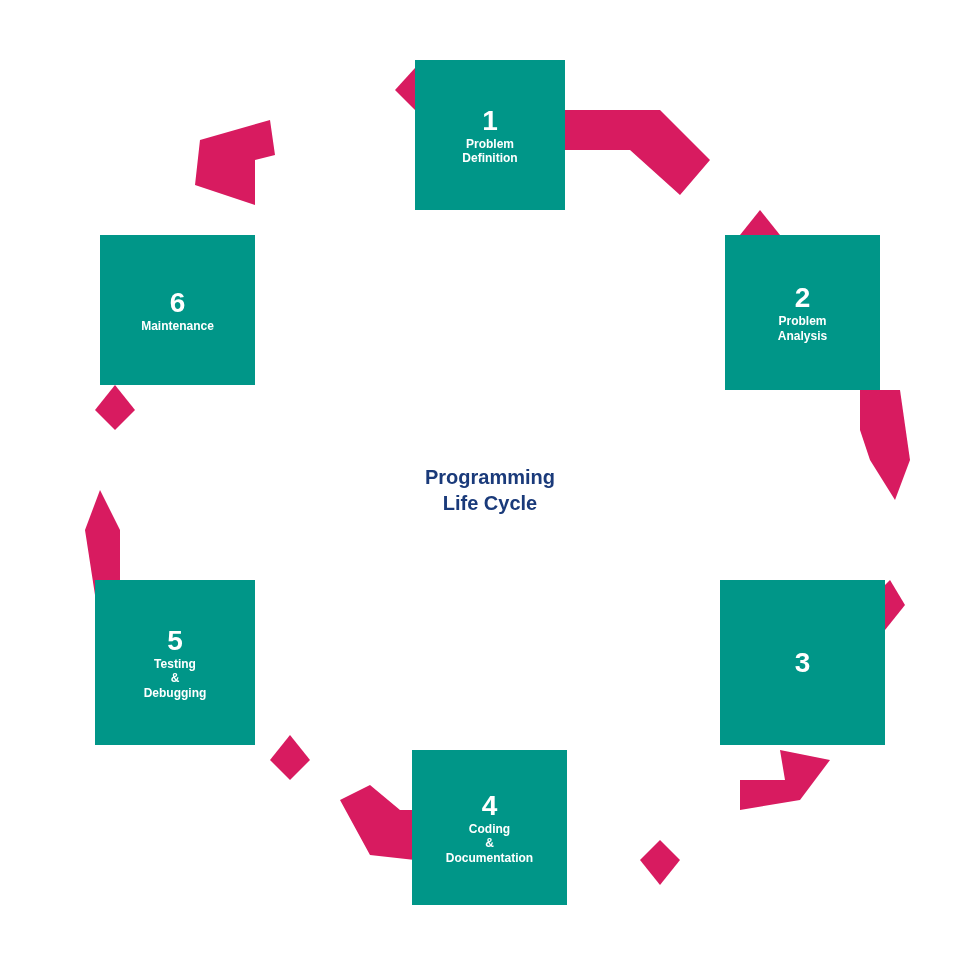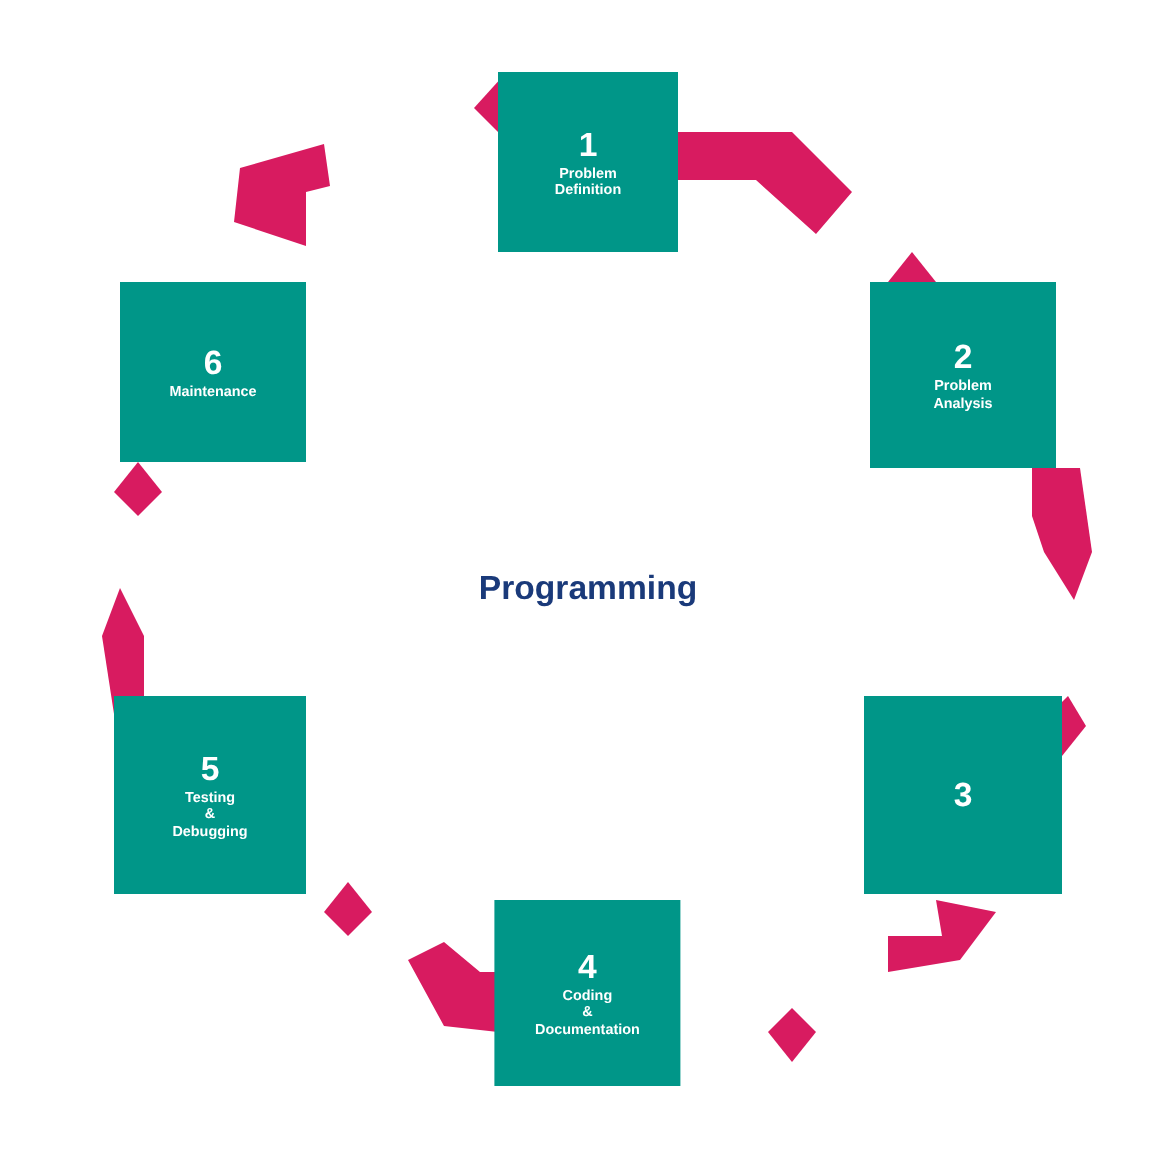--- a/index.html
+++ b/index.html
@@ -18,21 +18,21 @@
       width: 900px;
       height: 900px;
     }
     .center-text {
       position: absolute;
       top: 50%;
       left: 50%;
       transform: translate(-50%, -50%);
       text-align: center;
       color: #1a3a7a;
-      font-size: 28px;
+      font-size: 20px;
       font-weight: bold;
       line-height: 1.3;
       width: 280px;
     }
     
     .step-box {
       position: absolute;
       background: #009688;
       color: white;
       text-align: center;
@@ -157,15 +157,16 @@
     <span class="step-label">Testing<br>&amp;<br>Debugging</span>
   </div>
 
   <div class="step-box step6">
     <span class="step-number">6</span>
     <span class="step-label">Maintenance</span>
   </div>
 
   <div class="center-text">
     <div>Programming</div>
+    <div>Life Cycle</div>
   </div>
 
 </div>
 
 </body></html>

